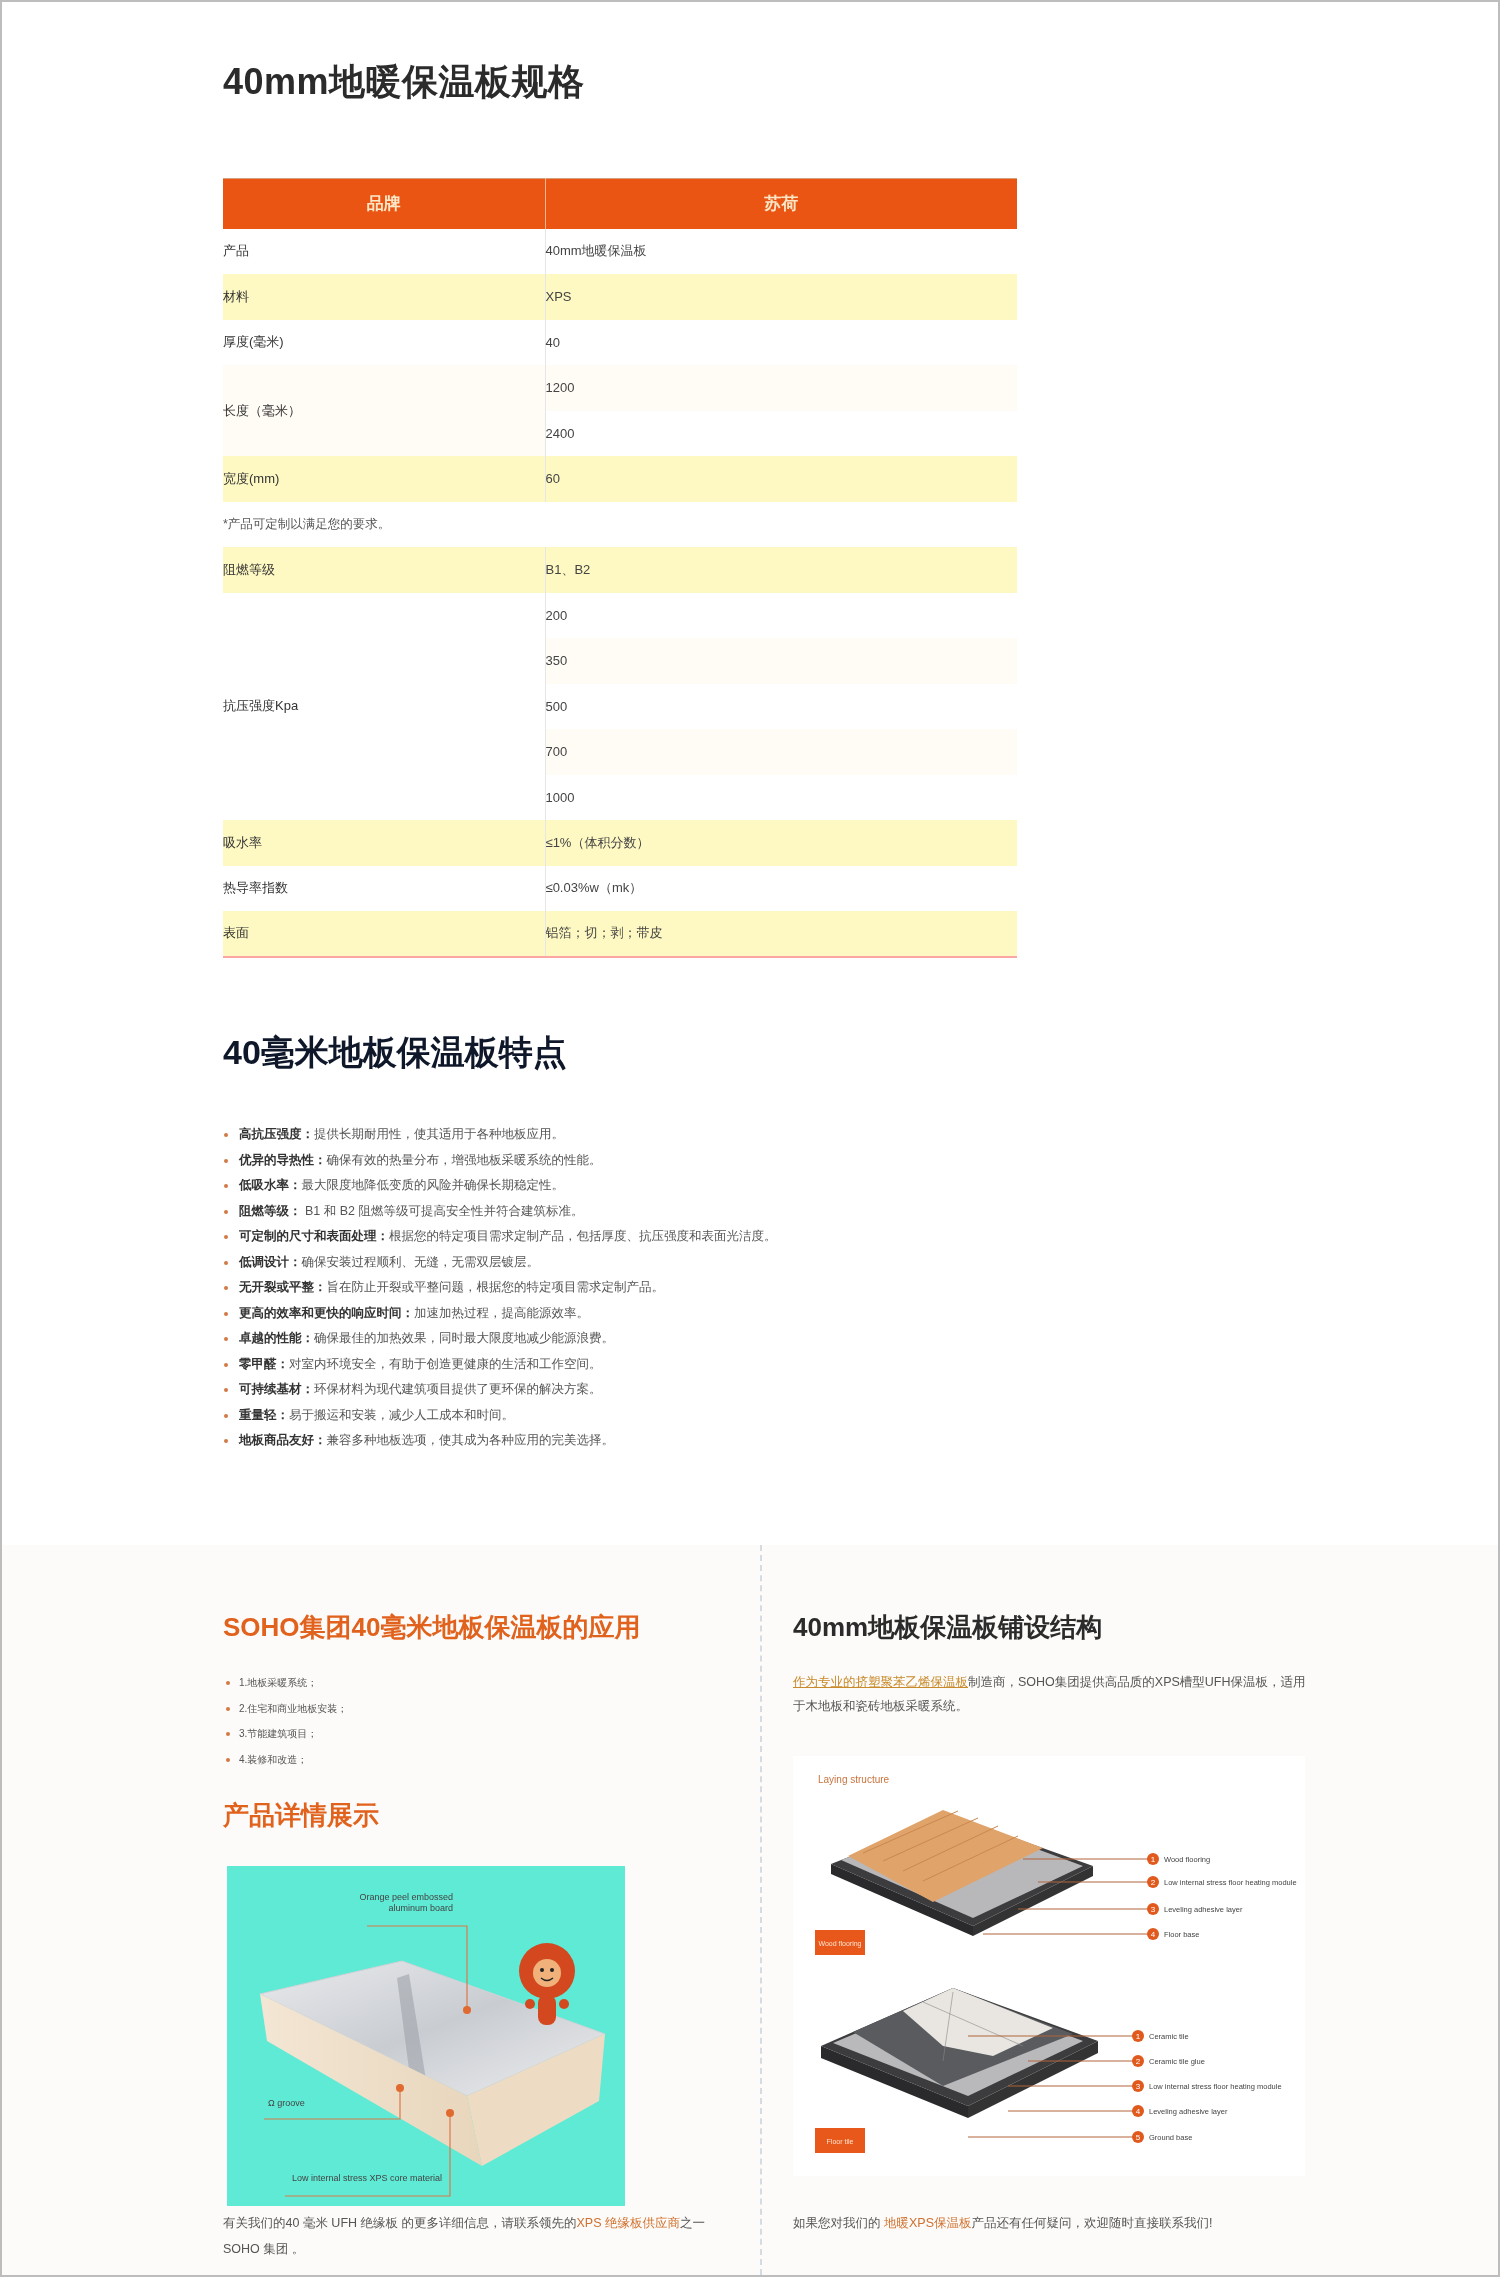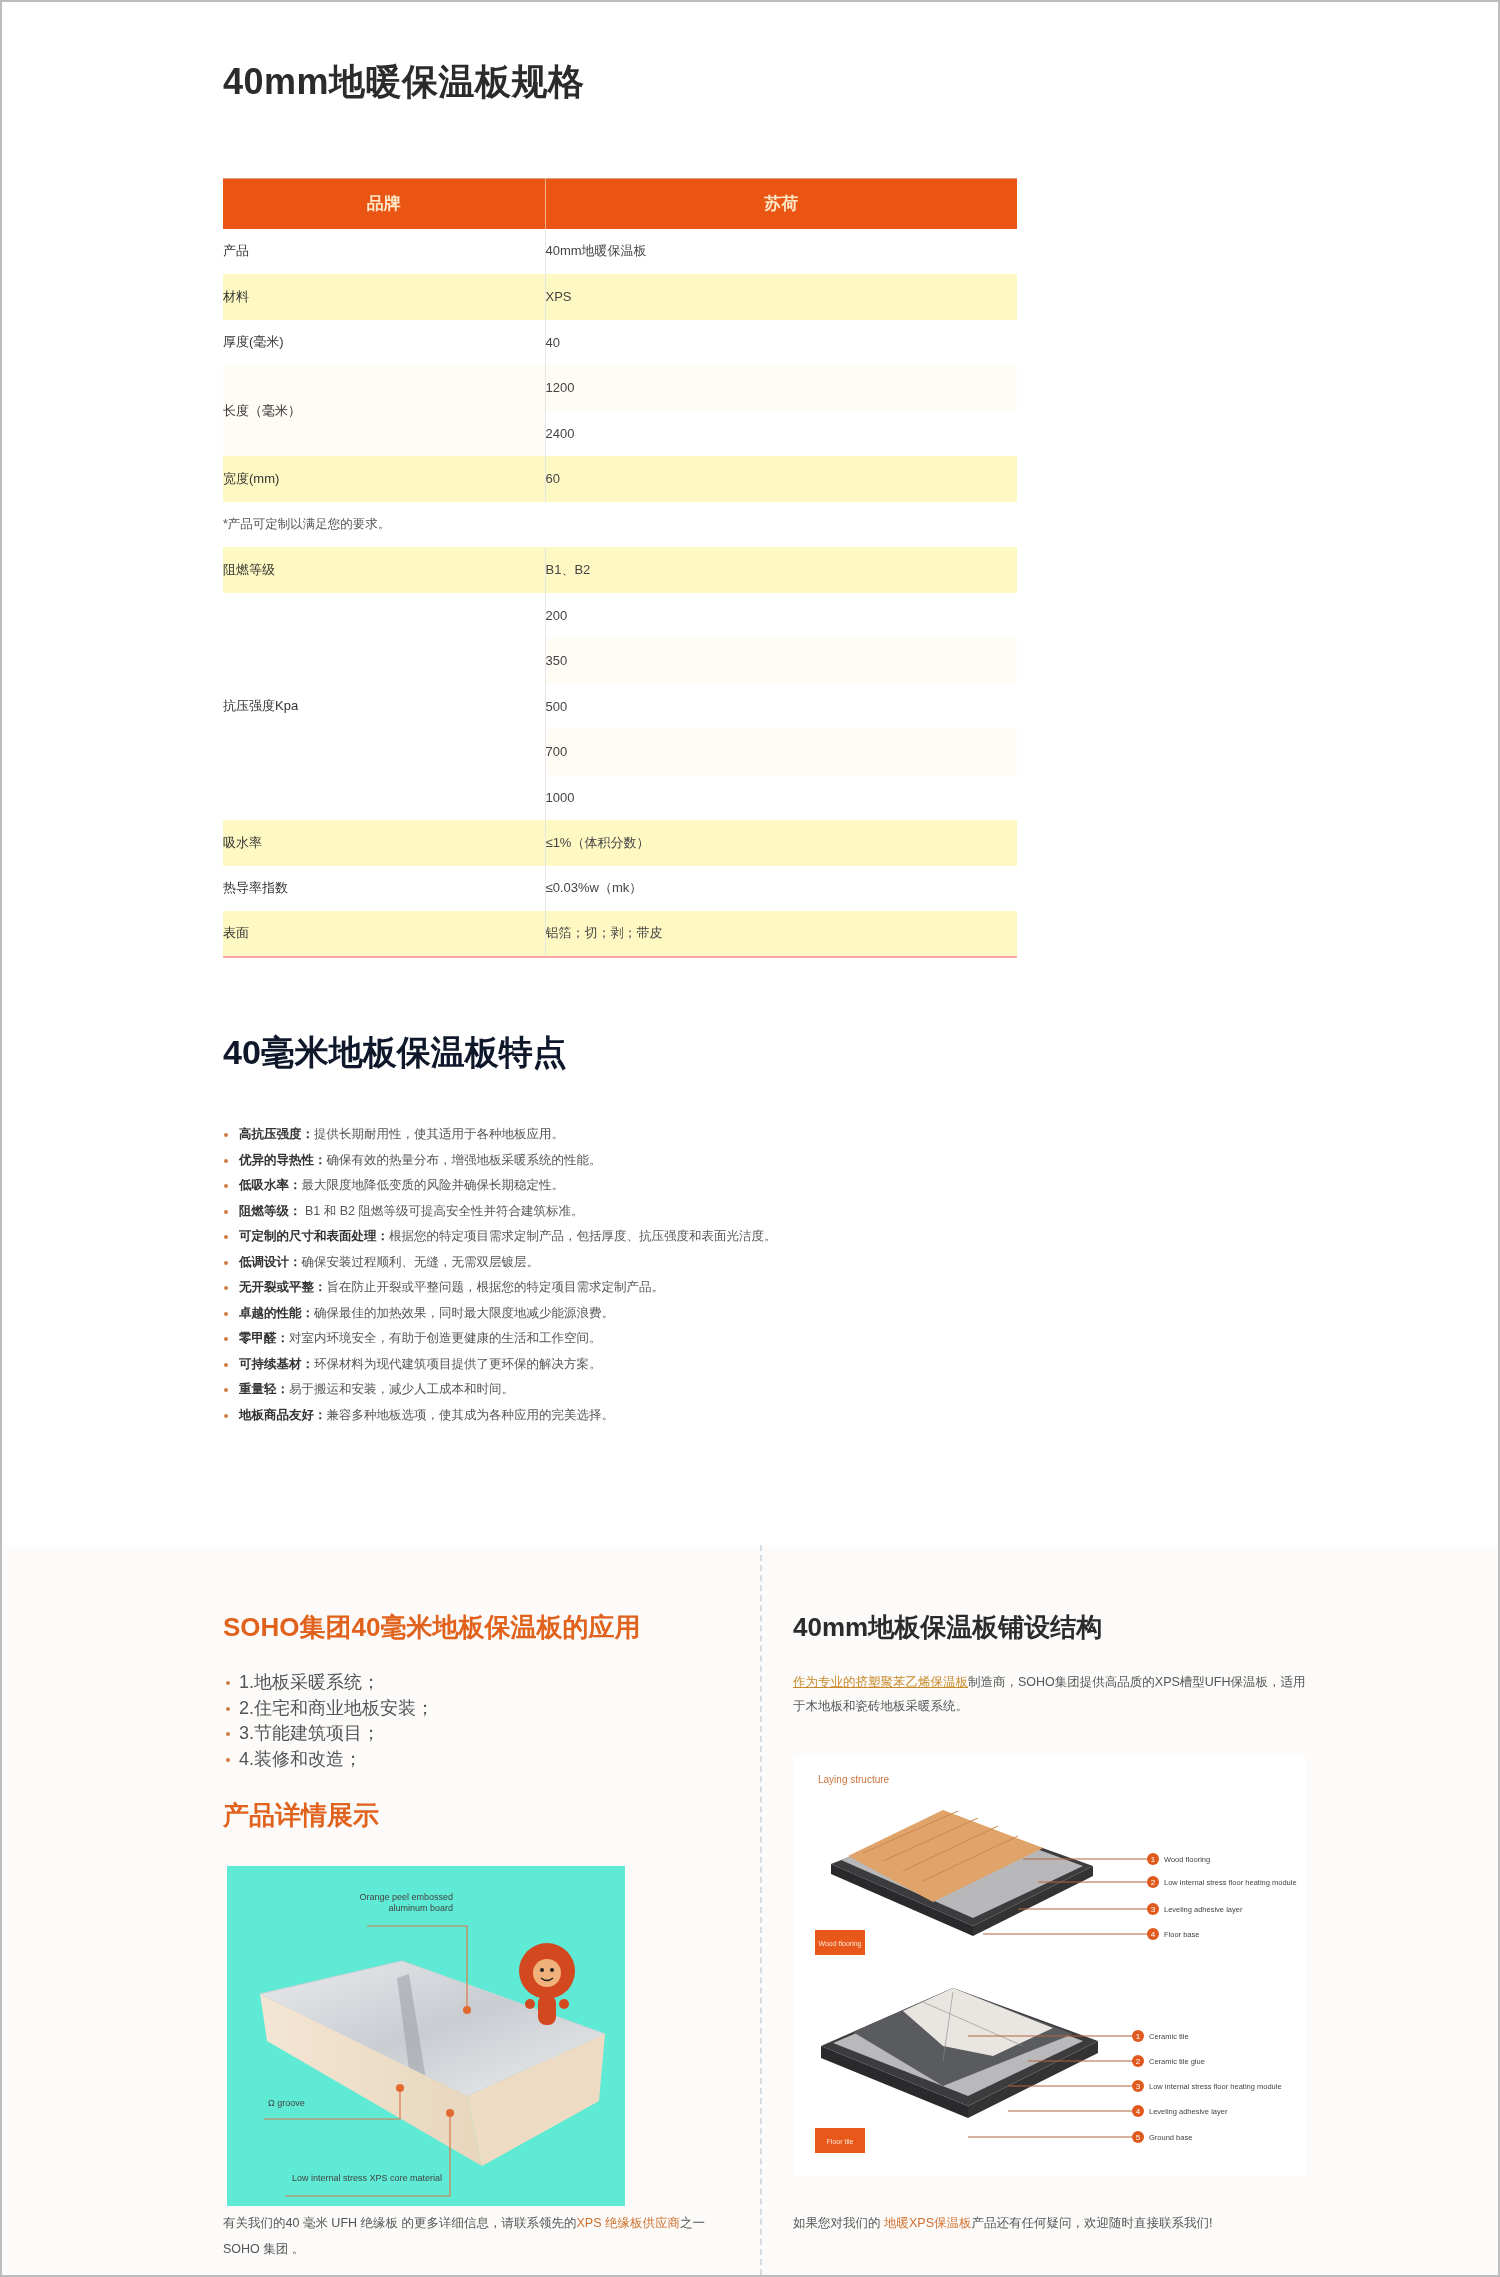--- a/index.html
+++ b/index.html
@@ -25,21 +25,21 @@
   .features { position: absolute; left: 223px; top: 1122px; width: 800px; list-style: none; font-size: 12.5px; color: #555; }
   .features li { height: 25.5px; line-height: 25.5px; position: relative; padding-left: 16px; white-space: nowrap; }
   .features li::before { content: ""; position: absolute; left: 1px; top: 11px; width: 4px; height: 4px; border-radius: 50%; background: #d27a45; }
   .features b { color: #333; font-weight: 700; }
 
   
   .lower { position: absolute; left: 2px; top: 1545px; width: 1496px; height: 730px; background: #fcfbf9; }
   .divider { position: absolute; left: 760px; top: 1545px; height: 730px; border-left: 2px dashed #d5dbe2; }
 
   .app-title { position: absolute; left: 223px; top: 1610px; font-size: 26px; font-weight: 700; color: #e0621d; }
-  .app-list { position: absolute; left: 223px; top: 1670px; list-style: none; font-size: 18px; color: #555; }
+  .app-list { position: absolute; left: 223px; top: 1670px; list-style: none; font-size: 10px; color: #555; }
   .app-list li { height: 25.5px; line-height: 25.5px; position: relative; padding-left: 16px; }
   .app-list li::before { content: ""; position: absolute; left: 3px; top: 11px; width: 4px; height: 4px; border-radius: 50%; background: #d27a45; }
   .detail-title { position: absolute; left: 223px; top: 1798px; font-size: 26px; font-weight: 700; color: #e0621d; }
 
   .prod-img { position: absolute; left: 227px; top: 1866px; width: 398px; height: 340px; background: #5eead4; }
   .prod-caption { position: absolute; left: 223px; top: 2210px; width: 520px; font-size: 12.5px; line-height: 26px; color: #555; }
   .link { color: #d0702e; }
 
   .lay-title { position: absolute; left: 793px; top: 1610px; font-size: 26px; font-weight: 700; color: #2b2b2b; }
   .lay-desc { position: absolute; left: 793px; top: 1670px; width: 520px; font-size: 12.5px; line-height: 24px; color: #555; }
@@ -127,20 +127,21 @@
 
 <h2 class="h2">40毫米地板保温板特点</h2>
 <ul class="features">
   <li><b>高抗压强度：</b><span>提供长期耐用性，使其适用于各种地板应用。</span></li>
   <li><b>优异的导热性：</b><span>确保有效的热量分布，增强地板采暖系统的性能。</span></li>
   <li><b>低吸水率：</b><span>最大限度地降低变质的风险并确保长期稳定性。</span></li>
   <li><b>阻燃等级：</b><span> B1 和 B2 阻燃等级可提高安全性并符合建筑标准。</span></li>
   <li><b>可定制的尺寸和表面处理：</b><span>根据您的特定项目需求定制产品，包括厚度、抗压强度和表面光洁度。</span></li>
   <li><b>低调设计：</b><span>确保安装过程顺利、无缝，无需双层镀层。</span></li>
   <li><b>无开裂或平整：</b><span>旨在防止开裂或平整问题，根据您的特定项目需求定制产品。</span></li>
+  <li><b>更高的效率和更快的响应时间：</b><span>加速加热过程，提高能源效率。</span></li>
   <li><b>卓越的性能：</b><span>确保最佳的加热效果，同时最大限度地减少能源浪费。</span></li>
   <li><b>零甲醛：</b><span>对室内环境安全，有助于创造更健康的生活和工作空间。</span></li>
   <li><b>可持续基材：</b><span>环保材料为现代建筑项目提供了更环保的解决方案。</span></li>
   <li><b>重量轻：</b><span>易于搬运和安装，减少人工成本和时间。</span></li>
   <li><b>地板商品友好：</b><span>兼容多种地板选项，使其成为各种应用的完美选择。</span></li>
 </ul>
 
 <div class="lower"></div>
 <div class="divider"></div>
 

